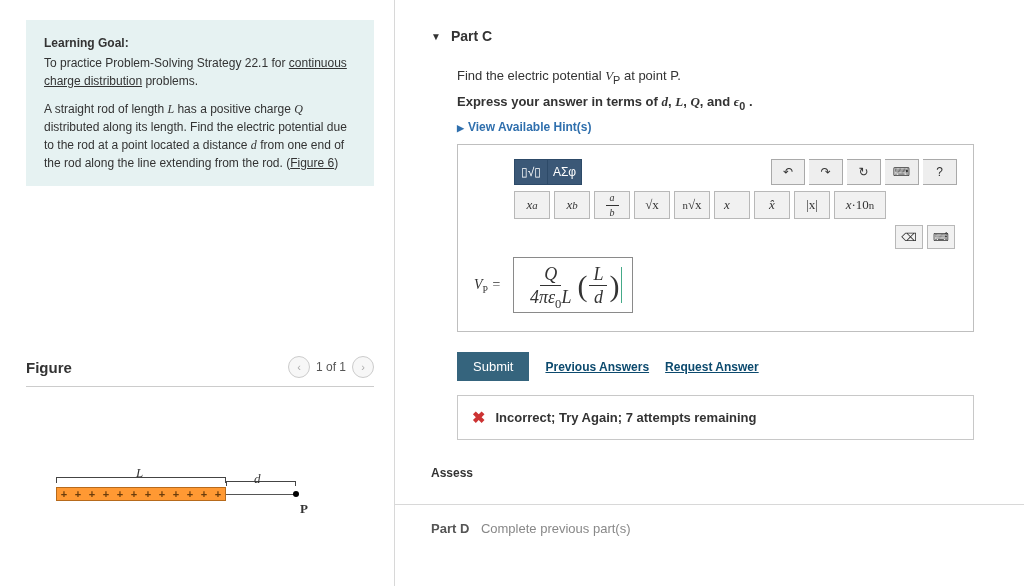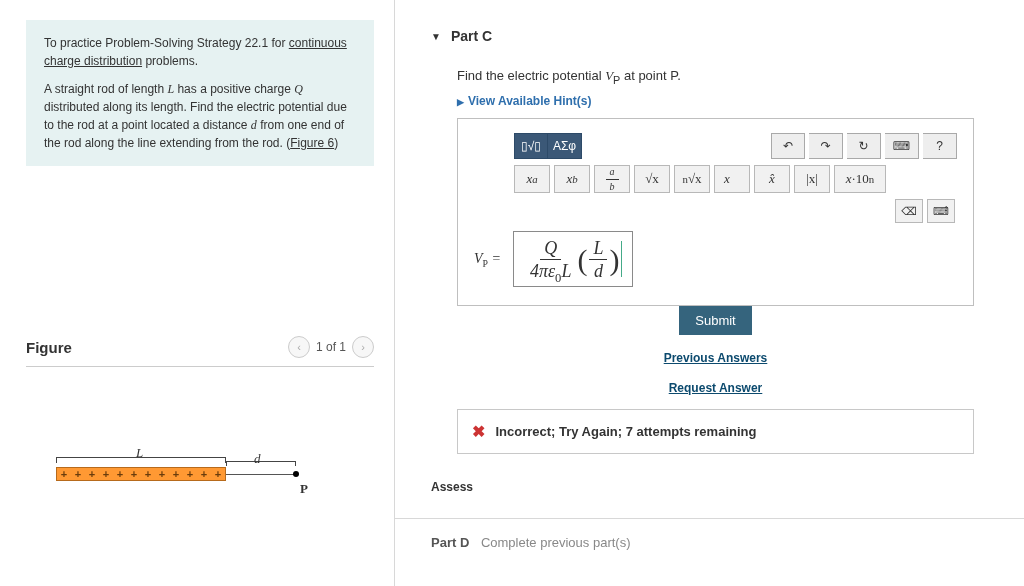--- a/index.html
+++ b/index.html
@@ -57,40 +57,41 @@
   .equation-row { display: flex; align-items: center; gap: 12px; margin-top: 4px; }
   .vp-label { font-family: Georgia, serif; font-style: italic; font-size: 14px; }
   .eq-input { border: 1px solid #8a8a8a; padding: 6px 10px; min-width: 120px; height: 56px; display: flex; align-items: center; font-family: Georgia, serif; font-size: 18px; position: relative; }
   .frac { display: inline-flex; flex-direction: column; align-items: center; line-height: 1; margin: 0 2px; }
   .frac .num { border-bottom: 1px solid #333; padding: 0 4px 2px; font-style: italic; }
   .frac .den { padding: 2px 4px 0; font-style: italic; }
   .frac .den sub { font-size: 0.7em; font-style: normal; }
   .paren { font-size: 30px; line-height: 0.9; font-family: Georgia, serif; }
   .cursor { display:inline-block; width:1px; height:36px; background:#4a8; margin-left:2px; }
 
-  .submit-row { display: flex; align-items: center; gap: 16px; margin-top: 0; flex-direction: column; }
+  .submit-row { display: flex; align-items: center; gap: 16px; margin-top: 20px; }
   .submit-btn { background: #35647d; color: #fff; border: none; padding: 7px 16px; font-size: 13px; cursor: pointer; }
   .link-btn { color: #0c4a6e; text-decoration: underline; font-size: 12px; cursor: pointer; font-weight: bold; }
 
   .feedback { border: 1px solid #c8c8c8; padding: 12px 14px; margin-top: 14px; display: flex; align-items: center; gap: 10px; font-weight: bold; font-size: 13px; }
   .x-icon { color: #cc3333; font-size: 16px; font-weight: bold; }
 
   .assess { font-weight: bold; margin: 26px 0 24px 36px; font-size: 12px; }
   .partD-row { border-top: 1px solid #d8d8d8; padding: 16px 0 0 36px; color: #888; font-size: 13px; }
   .partD-row b { color: #555; margin-right: 8px; }
 
   .serif-i { font-family: Georgia, serif; font-style: italic; }
   sup, sub { line-height: 0; }
 </style>
 </head>
 <body>
 
 <div class="page">
   <div class="left-col">
     <div class="learning-box">
+      <b>Learning Goal:</b>
       <span>To practice Problem-Solving Strategy 22.1 for </span><a href="#">continuous charge distribution</a><span> problems.</span>
       <div class="para2">
         A straight rod of length <span class="serif-i">L</span> has a positive charge <span class="serif-i">Q</span> distributed along its length. Find the electric potential due to the rod at a point located a distance <span class="serif-i">d</span> from one end of the rod along the line extending from the rod. (<a href="#" class="fig-link">Figure 6</a>)
       </div>
     </div>
 
     <div class="figure-header">
       <h3>Figure</h3>
       <div class="fig-nav">
         <span class="nav-btn">‹</span>
@@ -126,20 +127,23 @@
 
   <div class="right-col">
     <div class="part-header">
       <span class="caret-down">▼</span>
       <span>Part C</span>
     </div>
 
     <div class="part-body">
       <div class="prompt">
         <span>Find the electric potential </span><span class="serif-i">V</span><sub>P</sub><span> at point P.</span>
+      </div>
+      <div class="express">
+        Express your answer in terms of <span class="serif-i">d</span>, <span class="serif-i">L</span>, <span class="serif-i">Q</span>, and <span class="serif-i">ϵ</span><sub>0</sub> .
       </div>
       <div class="hints">
         <span class="tri">▶</span><span>View Available Hint(s)</span>
       </div>
 
       <div class="answer-box">
         <div class="toolbar1">
           <div class="tb-group">
             <span class="tb-btn dark">▯√▯</span>
             <span class="tb-btn dark">ΑΣφ</span>

